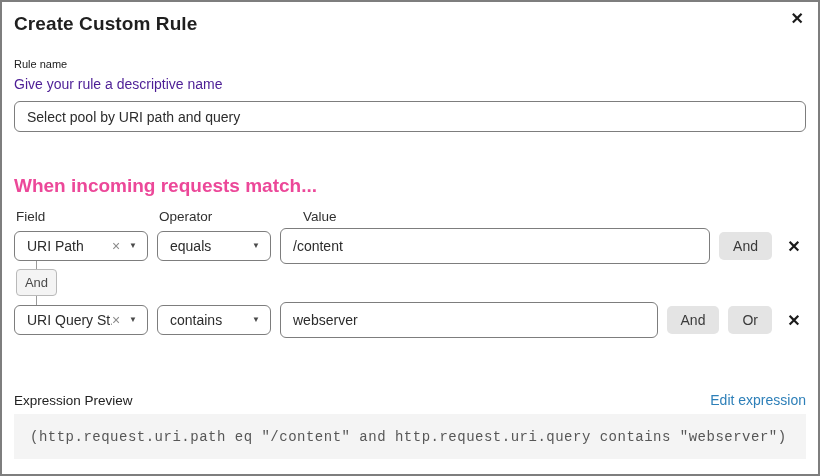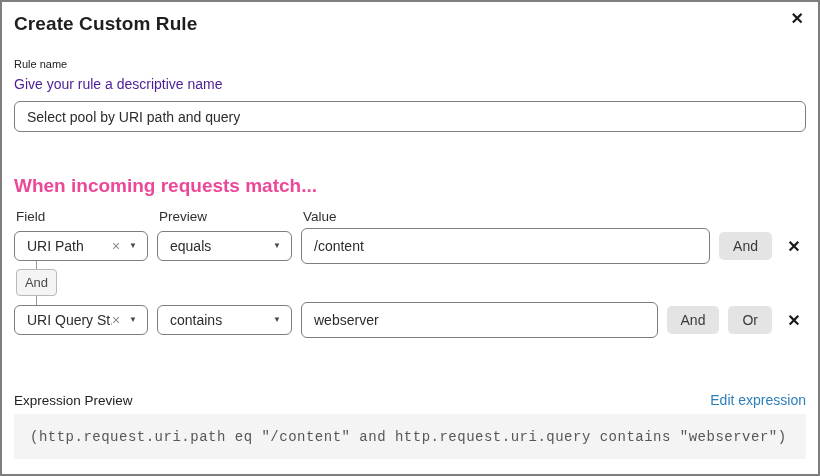--- a/index.html
+++ b/index.html
@@ -98,21 +98,21 @@
     border-radius: 6px;
     background: #fff;
     padding: 0 10px 0 12px;
     font-size: 14px;
     color: #2c2c2c;
     cursor: pointer;
     white-space: nowrap;
     overflow: hidden;
   }
   .select-field { width: 134px; }
-  .select-operator { width: 135px; }
+  .select-operator { width: 114px; }
   .select-label { flex: 1; overflow: hidden; white-space: nowrap; }
   .select-clear {
     color: #8a8a8a;
     font-size: 14px;
     margin-right: 9px;
     cursor: pointer;
     line-height: 14px;
   }
   .select-caret {
     color: #4a4a4a;
@@ -217,21 +217,21 @@
   <div class="close-x">✕</div>
 
   <div class="rule-name-label">Rule name</div>
   <div class="rule-name-help">Give your rule a descriptive name</div>
   <input class="text-input" type="text" value="Select pool by URI path and query" style="">
 
   <div class="match-heading">When incoming requests match...</div>
 
   <div class="col-labels">
     <div class="col-label-field">Field</div>
-    <div class="col-label-operator">Preview</div>
+    <div class="col-label-operator">Operator</div>
     <div class="col-label-value">Value</div>
   </div>
 
   <div class="cond-row">
     <div class="select-box select-field">
       <span class="select-label">URI Path</span>
       <span class="select-clear">×</span>
       <span class="select-caret">▼</span>
     </div>
     <div class="select-box select-operator">

